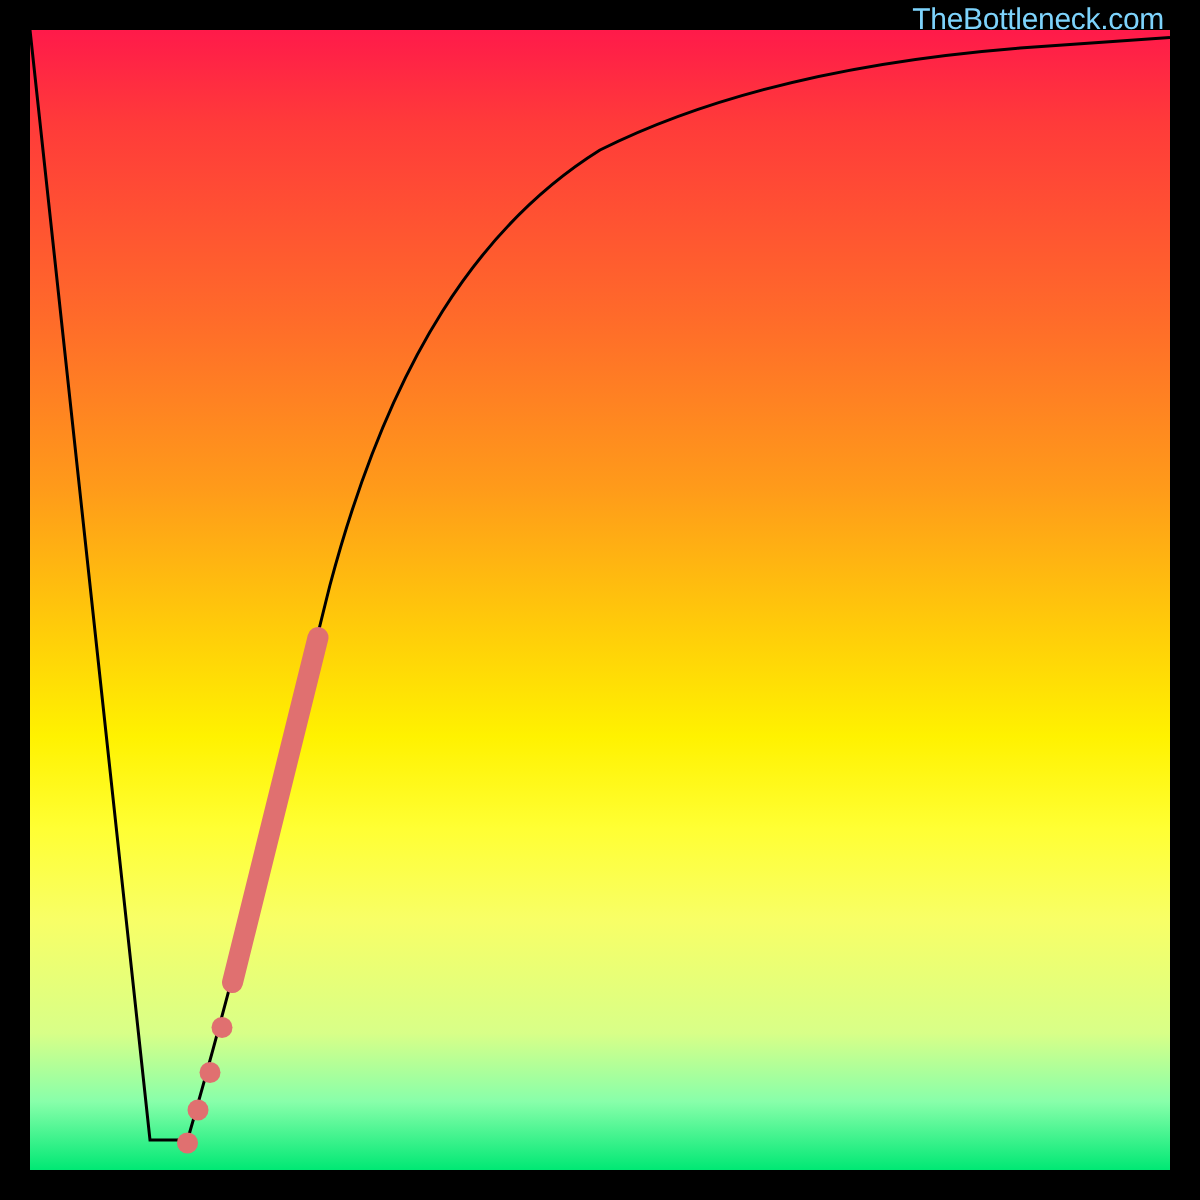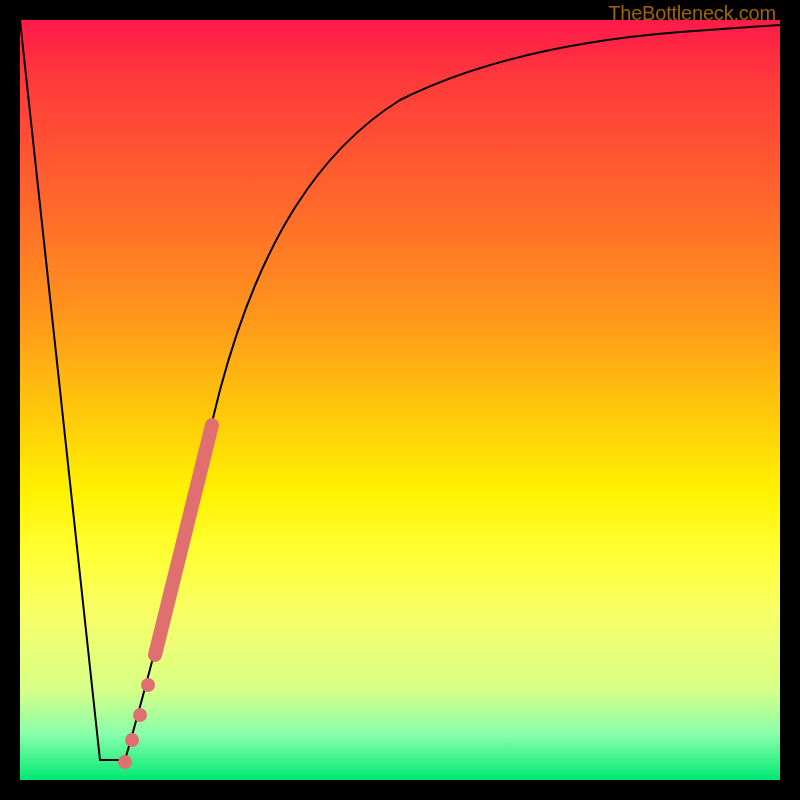--- a/index.html
+++ b/index.html
@@ -40,21 +40,21 @@
       #ffff33 70%,
       #f8ff66 78%,
       #d8ff88 88%,
       #88ffaa 94%,
       #00e874 100%);
   }
   .attribution {
     position: absolute;
     top: 2px;
     right: 24px;
-    color: #a16207;
+    color: #7dd3fc;
     font-size: 20px;
     font-weight: 500;
     z-index: 10;
     letter-spacing: -0.2px;
   }
   svg.curves {
     position: absolute;
     left: 0;
     top: 0;
     width: 760px;

